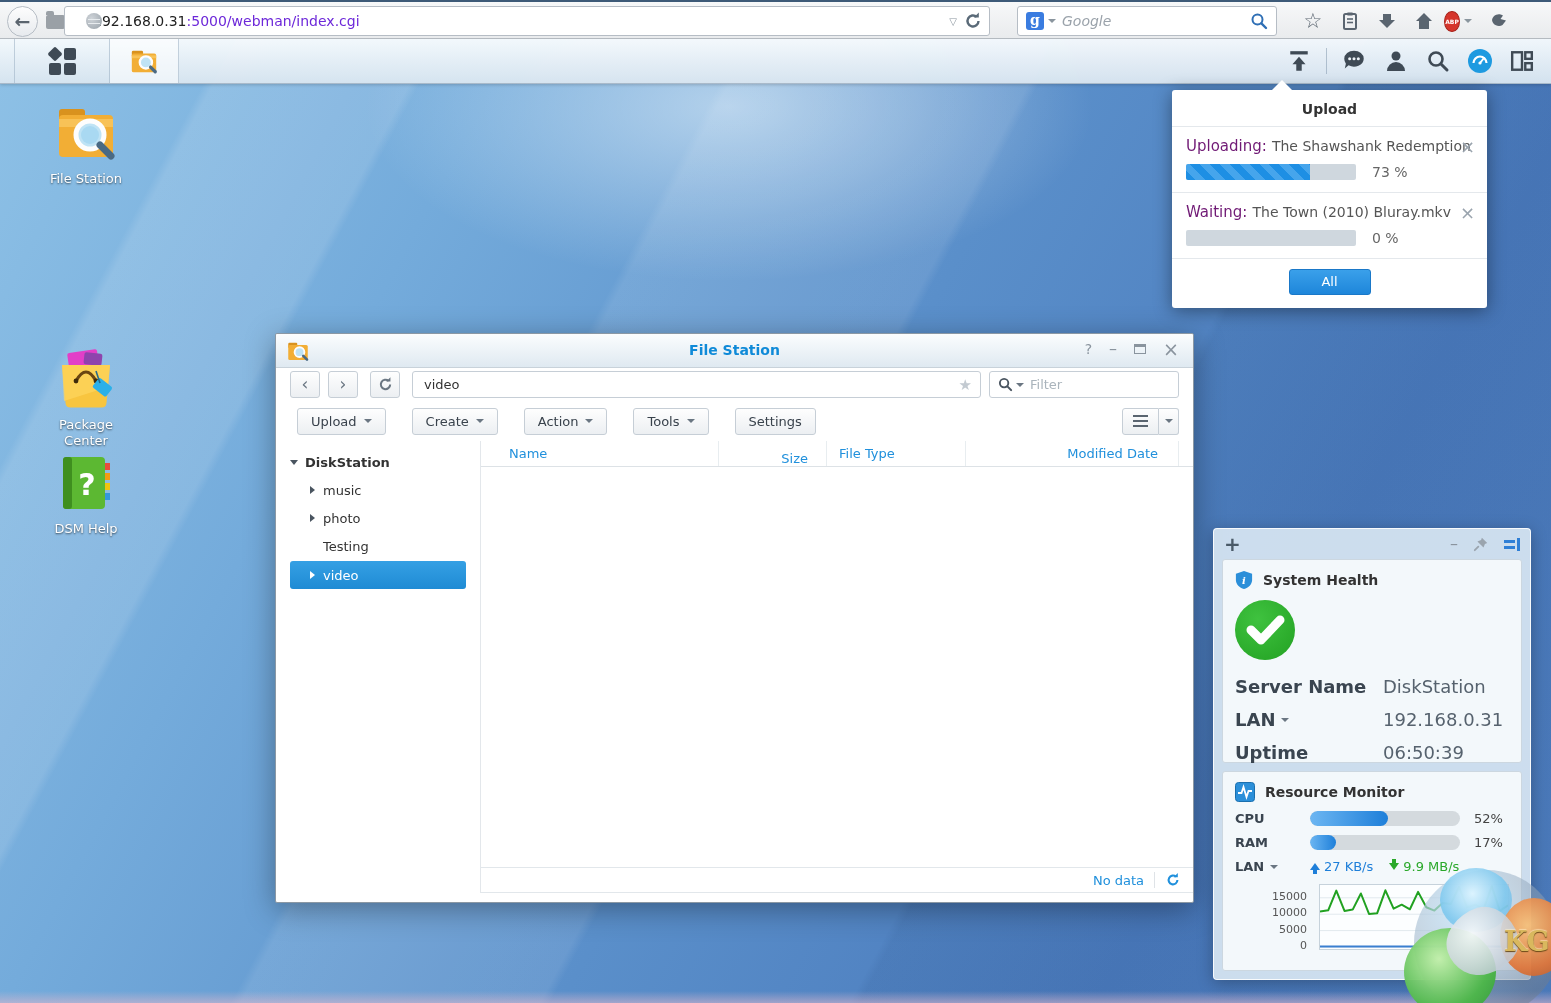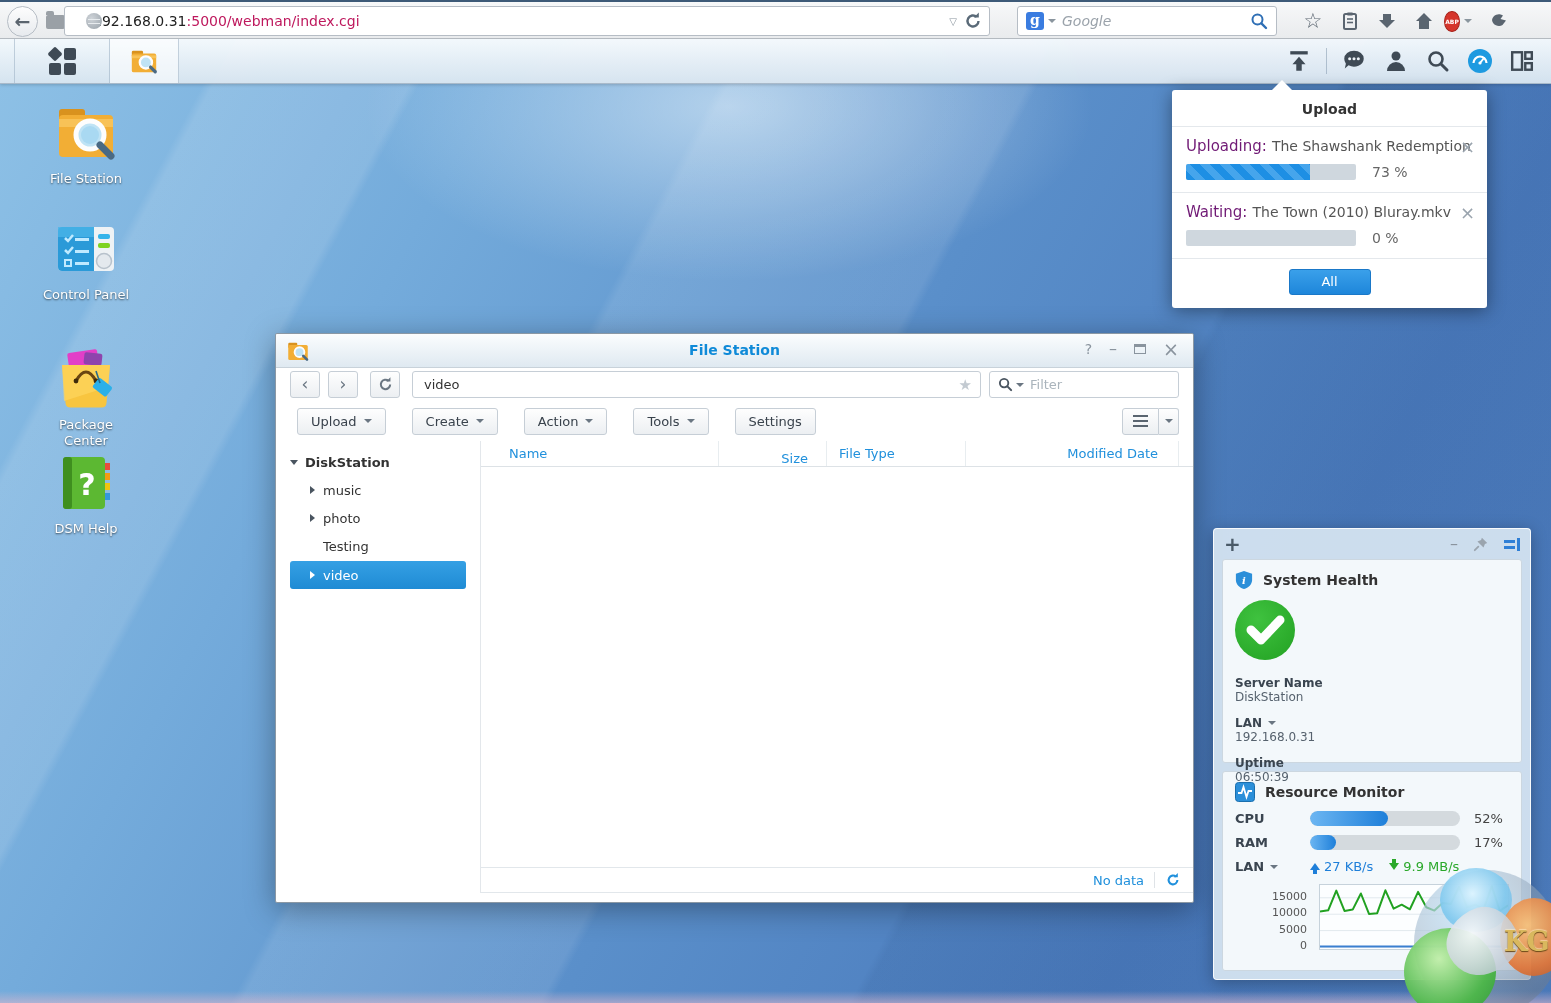--- a/index.html
+++ b/index.html
@@ -17,21 +17,21 @@
   .bb-tabicon::before { content:""; position:absolute; left:0; top:-4px; width:8px; height:4px; background:#9aa0a6; border-radius:2px 2px 0 0; }
   .bb-chev { position:absolute; left:72px; top:8px; width:14px; height:22px; }
   .bb-chev::before { content:""; position:absolute; left:2px; top:2px; width:14px; height:14px;
     border-top:2px solid #d4d8dc; border-right:2px solid #d4d8dc; transform:rotate(45deg); }
   .bb-urlbar { position:absolute; left:64px; top:4px; width:926px; height:30px; background:#fff;
     border:1px solid #b6bdc5; border-radius:3px; display:flex; align-items:center; padding:0 6px 0 28px; }
   .bb-globe { position:absolute; left:86px; top:11px; width:16px; height:16px; border-radius:50%;
     background:radial-gradient(circle at 35% 35%, #cfd4d9, #97a0a8); }
   .bb-globe::before { content:""; position:absolute; left:2px; top:6px; right:2px; height:3px; border-top:1px solid #e8ecef; border-bottom:1px solid #e8ecef; }
   .url-host { font-size:14px; color:#222; }
-  .url-path { font-size:14px; color:#be185d; }
+  .url-path { font-size:14px; color:#6d28d9; }
   .bb-url-drop { margin-left:auto; font-size:10px; color:#8a959e; padding:0 6px; }
   .bb-reload { width:20px; height:20px; color:#5a6a78; }
   .bb-search { position:absolute; left:1017px; top:4px; width:260px; height:30px; background:#fff;
     border:1px solid #b6bdc5; border-radius:3px; display:flex; align-items:center; padding:0 8px; }
   .g-logo { width:18px; height:18px; background:#3a7ce0; border-radius:3px; color:#fff;
     font-family:"DejaVu Serif",serif; font-weight:bold; font-size:14px; text-align:center; line-height:17px; }
   .mini-caret { width:0; height:0; border-left:4px solid transparent; border-right:4px solid transparent; border-top:4px solid #8a959e; margin:0 6px 0 4px; }
   .bb-search input { flex:1; border:none; outline:none; font-size:14px; color:#333; font-family:inherit; min-width:0; }
   .bb-search input::placeholder { font-style:italic; color:#9aa2aa; }
   .bb-search-mag { width:18px; height:18px; color:#2f6fb5; }
@@ -166,21 +166,21 @@
   .dock-ic .vbar { width:3px; height:13px; background:#2f7fd6; }
   .w-card { margin:0 8px; background:#f3f8fb; border:1px solid #ccd7e0; border-radius:3px; padding:10px 12px; }
   #sh-card { height:204px; }
   .card-head { display:flex; align-items:center; gap:10px; }
   .card-title { font-size:14px; font-weight:bold; color:#333; }
   #sh-body { display:flex; margin-top:10px; gap:18px; }
   .health-circle { width:60px; height:60px; border-radius:50%; background:radial-gradient(circle at 38% 32%, #3fc23f, #22a122); flex:none; }
   .sh-status { font-size:23px; font-weight:600; color:#33b533; margin-top:2px; }
   .sh-caption { font-size:13px; color:#555; margin-top:7px; }
   #sh-rows { margin-top:16px; }
-  .sh-row { display:flex; margin-top:12px; font-size:12px;flex-direction:column; }
+  .sh-row { display:flex; margin-top:12px; font-size:18px; }
   .sh-row:first-child { margin-top:0; }
   .sh-label { width:148px; font-weight:bold; color:#3a4550; display:flex; align-items:center; gap:6px; }
   .sh-value { color:#56626e; }
   #rm-card { margin-top:8px; height:200px; }
   .rm-row { display:flex; align-items:center; margin-top:9px; font-size:13px; }
   .rm-label { width:75px; font-weight:bold; color:#3a4550; display:flex; align-items:center; gap:6px; }
   .rm-track { width:150px; height:15px; background:#d4dade; border-radius:8px; overflow:hidden; }
   .rm-fill { height:100%; border-radius:8px; background:linear-gradient(90deg,#6cb6f2,#1e7fd9); }
   .rm-pct { margin-left:14px; color:#444; }
   .lan-up { color:#1e7fd9; display:flex; align-items:center; gap:4px; }
@@ -353,39 +353,20 @@
       <svg viewBox="0 0 64 64" width="64" height="64">
         <rect x="5" y="8" width="26" height="16" rx="3" fill="#d9921e"></rect>
         <rect x="5" y="14" width="54" height="42" rx="4" fill="#f2ae35"></rect>
         <path d="M5 18 h54 v8 H5z" fill="#f8c257"></path>
         <circle cx="36" cy="34" r="14" fill="#bfe3f5" stroke="#fdfdfd" stroke-width="5"></circle>
         <circle cx="36" cy="34" r="9" fill="#a9d9f2"></circle>
         <line x1="46" y1="44" x2="57" y2="55" stroke="#4a6a84" stroke-width="7" stroke-linecap="round"></line>
       </svg>
     </div>
     <div class="lbl">File Station</div>
-  </div>
-  <div class="dicon" id="dicon-cp">
-    <div class="ic">
-      <svg viewBox="0 0 64 64" width="64" height="64">
-        <rect x="4" y="10" width="56" height="44" rx="4" fill="#eef2f5"></rect>
-        <path d="M8 10 h32 v44 H8 a4 4 0 0 1-4-4 v-36 a4 4 0 0 1 4-4z" fill="#2a9ad8"></path>
-        <path d="M4 10 h36 v10 H4z" fill="#49b4e8" opacity="0.8"></path>
-        <path d="M11 21 l3 3 5-6" fill="none" stroke="#bfeaff" stroke-width="2.5"></path>
-        <rect x="21" y="21" width="14" height="3" fill="#bfeaff"></rect>
-        <path d="M11 33 l3 3 5-6" fill="none" stroke="#bfeaff" stroke-width="2.5"></path>
-        <rect x="21" y="33" width="14" height="3" fill="#bfeaff"></rect>
-        <rect x="11" y="43" width="6" height="6" fill="none" stroke="#bfeaff" stroke-width="2"></rect>
-        <rect x="21" y="45" width="14" height="3" fill="#bfeaff"></rect>
-        <rect x="44" y="17" width="12" height="5" rx="2" fill="#35b4ea"></rect>
-        <rect x="44" y="26" width="12" height="5" rx="2" fill="#7ed321"></rect>
-        <circle cx="50" cy="44" r="7.5" fill="#e4e9ee" stroke="#b8c2cc" stroke-width="1.5"></circle>
-      </svg>
-    </div>
-    <div class="lbl">Control Panel</div>
   </div>
   <div class="dicon" id="dicon-pc">
     <div class="ic">
       <svg viewBox="0 0 64 64" width="64" height="64">
         <rect x="14" y="4" width="30" height="16" rx="2" fill="#e23fc8" transform="rotate(-8 29 12)"></rect>
         <rect x="30" y="6" width="18" height="12" rx="2" fill="#8e44ad" transform="rotate(6 39 12)"></rect>
         <path d="M8 18 h48 l-3.5 38 a5 5 0 0 1-5 4.5 h-31 a5 5 0 0 1-5-4.5z" fill="#f8c53f"></path>
         <path d="M8 18 h48 l-2 22 -44 14z" fill="#fdd45e" opacity="0.75"></path>
         <path d="M22 34 q10 -18 20 0" fill="none" stroke="#6a4612" stroke-width="3.2" stroke-linecap="round"></path>
         <circle cx="22" cy="34" r="2.4" fill="#3e2a0a"></circle>

